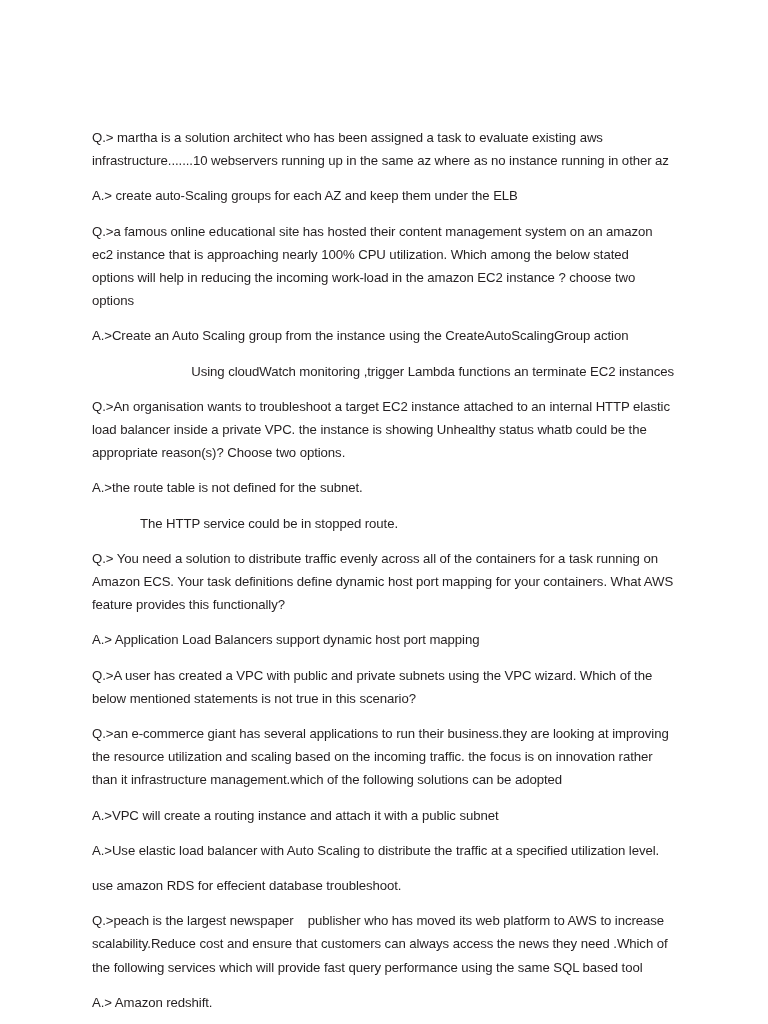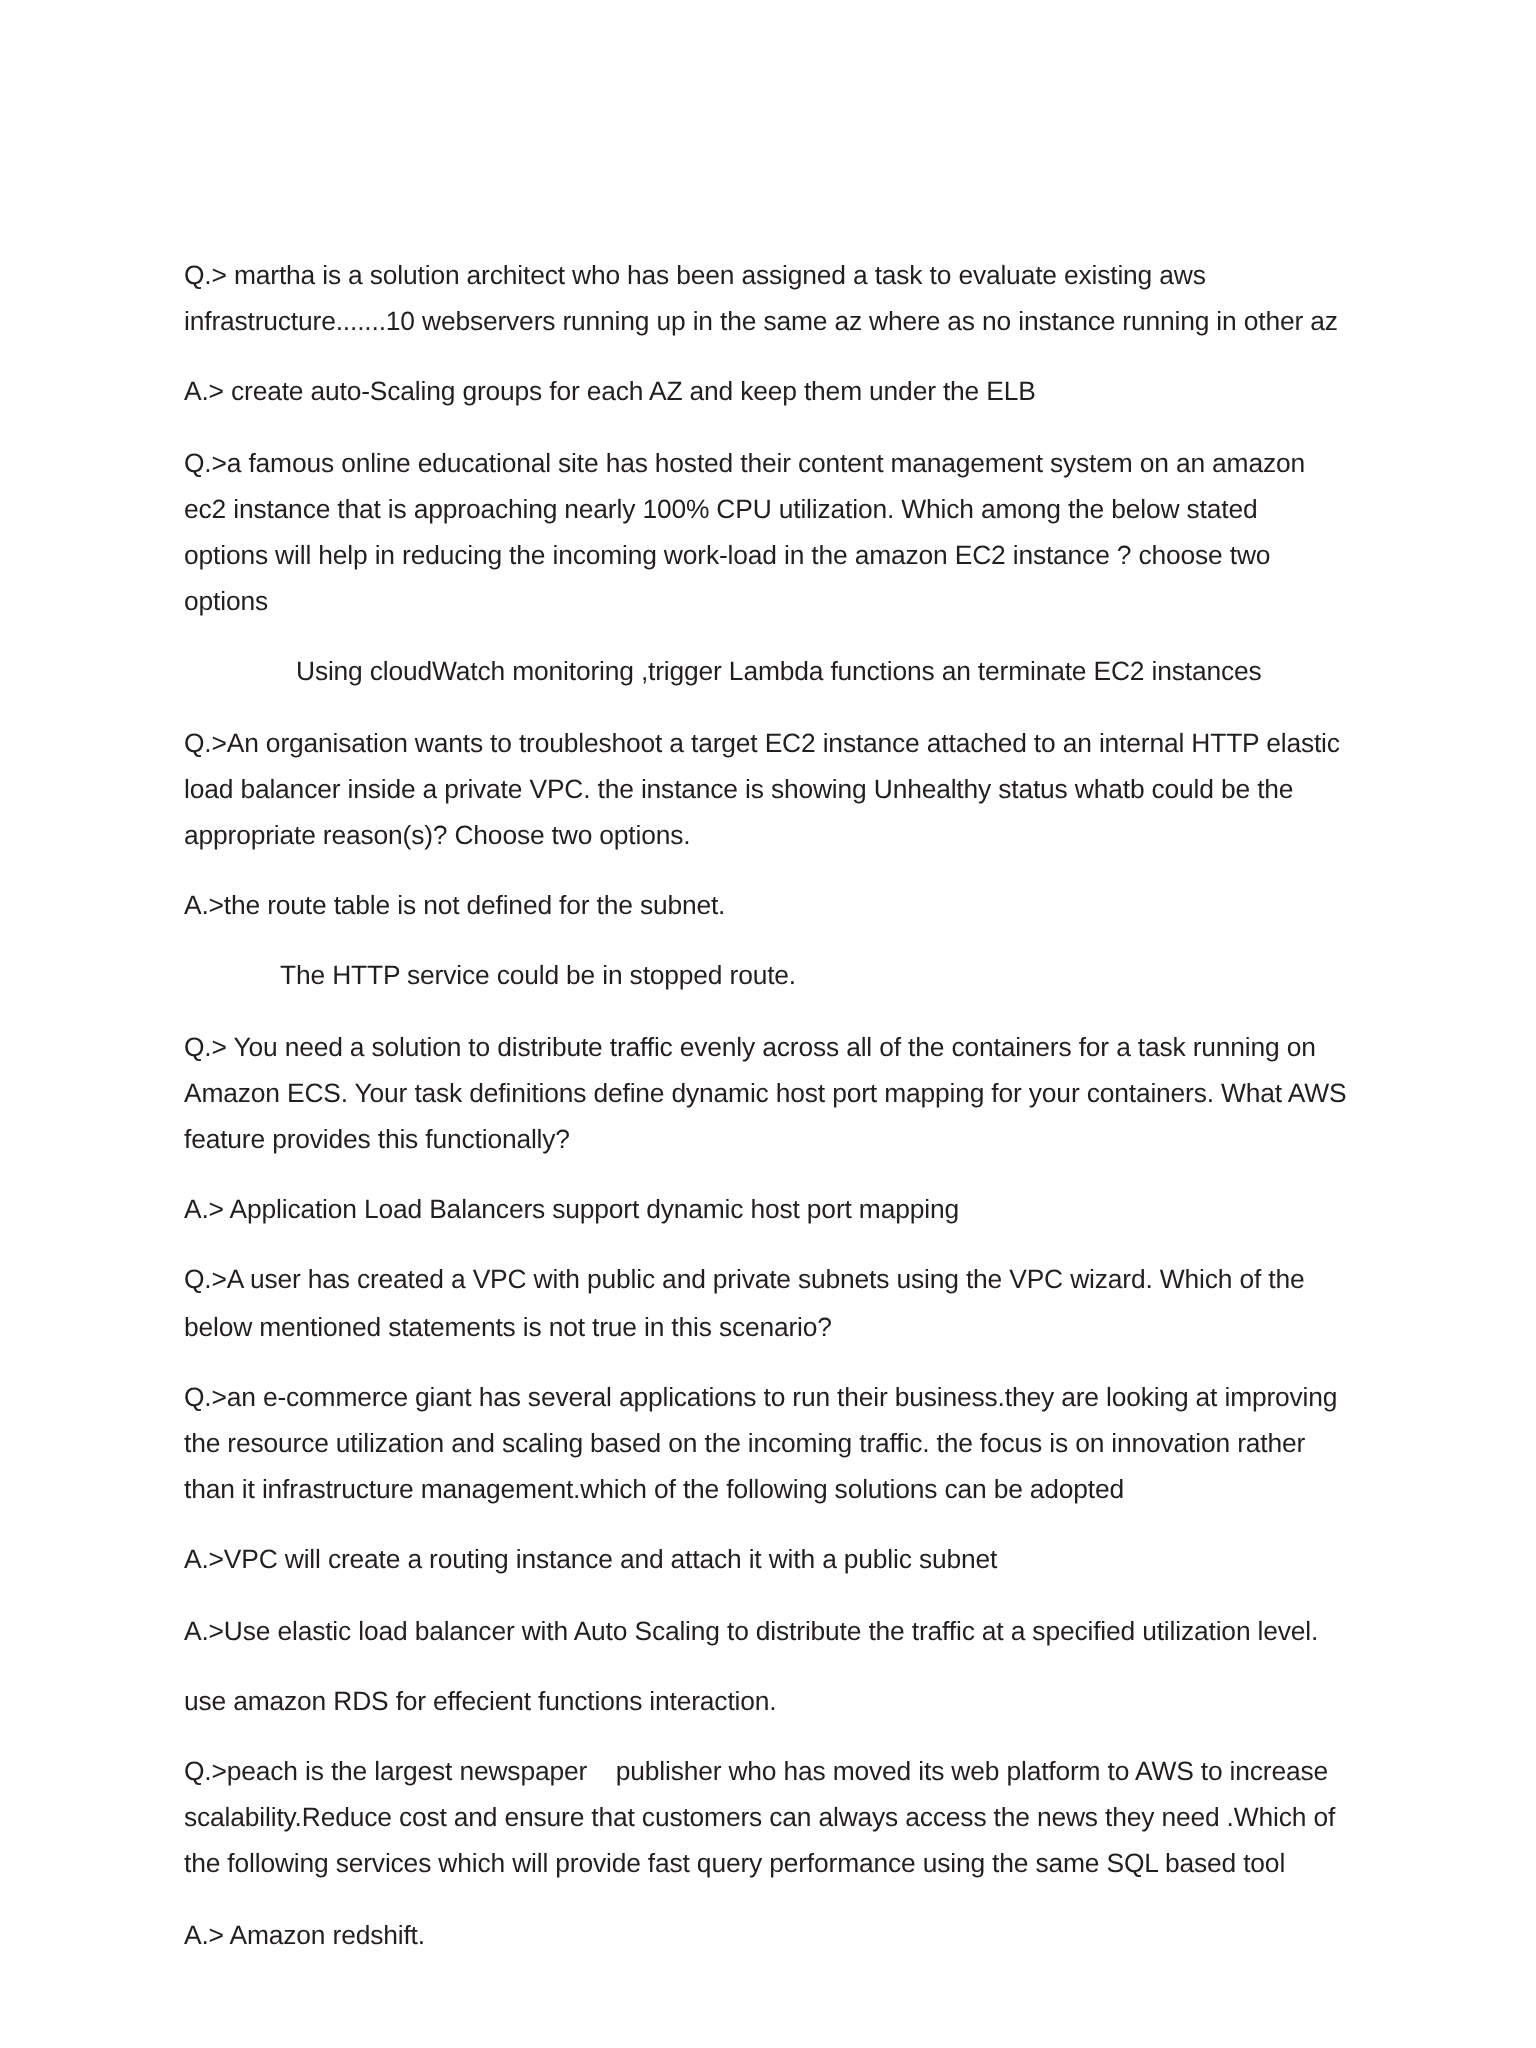--- a/index.html
+++ b/index.html
@@ -36,40 +36,42 @@
     letter-spacing: -0.08px;
   }
 
   .para:last-child {
     margin-bottom: 4px;
   }
 
   
   .para.indent-a {
     padding-left: 56px;
+    text-align: right;
   }
   .para.indent-b {
     padding-left: 48px;
   }
 </style>
 </head>
 <body>
 
 <div class="page">
   <div class="doc-body" id="doc-body">
       <p class="para">Q.&gt; martha is a solution architect who has been assigned a task to evaluate existing aws infrastructure.......10 webservers running up in the same az where as no instance running in other az</p>
       <p class="para">A.&gt; create auto-Scaling groups for each AZ and keep them under the ELB</p>
       <p class="para">Q.&gt;a famous online educational site has hosted their content management system on an amazon ec2 instance that is approaching nearly 100% CPU utilization. Which among the below stated options will help in reducing the incoming work-load in the amazon EC2 instance ? choose two options</p>
+      <p class="para">A.&gt;Create an Auto Scaling group from the instance using the CreateAutoScalingGroup action</p>
       <p class="para indent-a">Using cloudWatch monitoring ,trigger Lambda functions an terminate EC2 instances</p>
       <p class="para">Q.&gt;An organisation wants to troubleshoot a target EC2 instance attached to an internal HTTP elastic load balancer inside a private VPC. the instance is showing Unhealthy status whatb could be the appropriate reason(s)? Choose two options.</p>
       <p class="para">A.&gt;the route table is not defined for the subnet.</p>
       <p class="para indent-b">The HTTP service could be in stopped route.</p>
       <p class="para">Q.&gt; You need a solution to distribute traffic evenly across all of the containers for a task running on Amazon ECS. Your task definitions define dynamic host port mapping for your containers. What AWS feature provides this functionally?</p>
       <p class="para">A.&gt; Application Load Balancers support dynamic host port mapping</p>
       <p class="para">Q.&gt;A user has created a VPC with public and private subnets using the VPC wizard. Which of the below mentioned statements is not true in this scenario?</p>
       <p class="para">Q.&gt;an e-commerce giant has several applications to run their business.they are looking at improving the resource utilization and scaling based on the incoming traffic. the focus is on innovation rather than it infrastructure management.which of the following solutions can be adopted</p>
       <p class="para">A.&gt;VPC will create a routing instance and attach it with a public subnet</p>
       <p class="para">A.&gt;Use elastic load balancer with Auto Scaling to distribute the traffic at a specified utilization level.</p>
-      <p class="para">use amazon RDS for effecient functions interaction.</p>
+      <p class="para">use amazon RDS for effecient database troubleshoot.</p>
       <p class="para">Q.&gt;peach is the largest newspaper    publisher who has moved its web platform to AWS to increase scalability.Reduce cost and ensure that customers can always access the news they need .Which of the following services which will provide fast query performance using the same SQL based tool</p>
       <p class="para">A.&gt; Amazon redshift.</p>
     </div>
 </div>
 
 </body></html>

